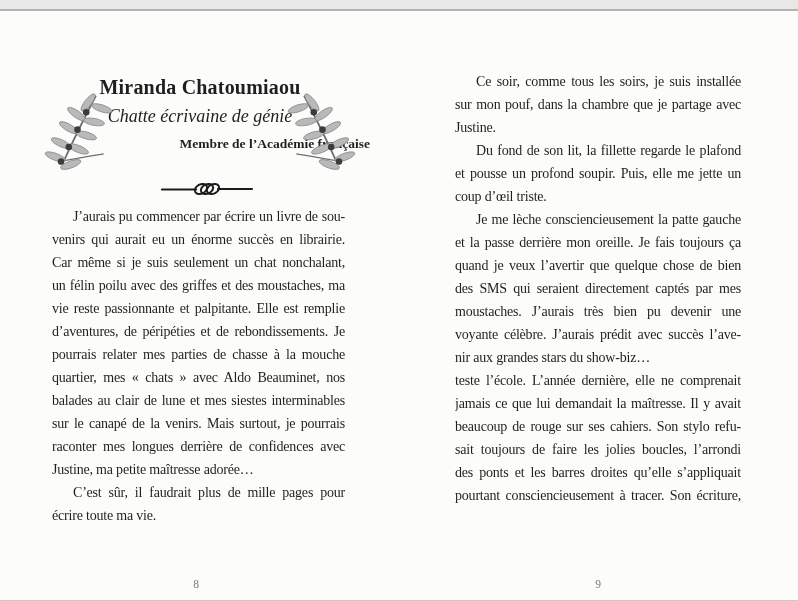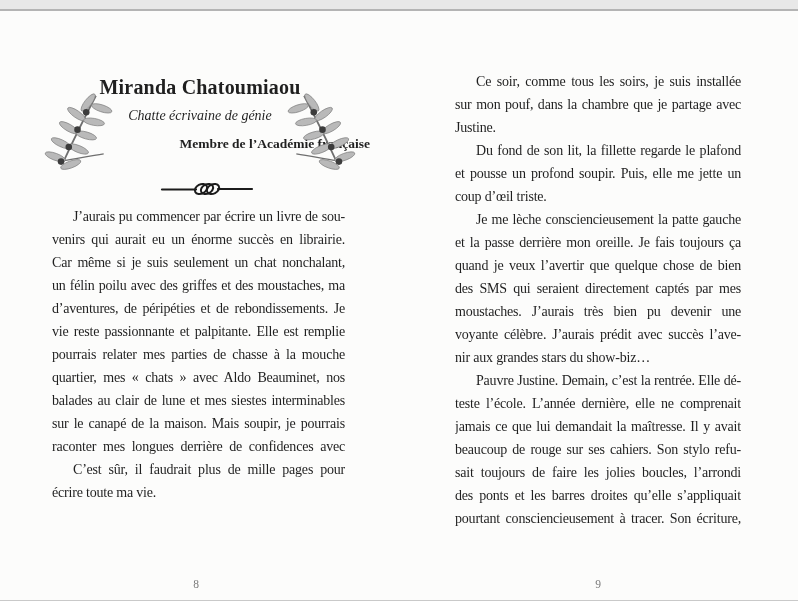--- a/index.html
+++ b/index.html
@@ -8,21 +8,21 @@
     background:#fcfcfb;overflow:hidden;
     font-family:"Liberation Serif","DejaVu Serif",serif;
     color:#1f1f1f;
   }
   .rule-top{position:absolute;top:0;left:0;width:798px;height:2px;background:#b4b4b4;}
   .rule-bottom{position:absolute;top:591px;left:0;width:798px;height:1px;background:#c9c9c9;}
 
   
   .header{position:absolute;left:30px;top:66px;width:340px;text-align:center;}
   .title{font-size:20px;font-weight:bold;letter-spacing:.2px;line-height:24px;}
-  .subtitle{font-size:14px;font-style:italic;margin-top:8px;line-height:18px;}
+  .subtitle{font-size:18px;font-style:italic;margin-top:8px;line-height:18px;}
   .affiliation{font-size:13.5px;font-weight:bold;margin-top:10px;line-height:17px;text-align:right;}
   .branch{position:absolute;top:16px;width:92px;height:86px;}
   .branch.left{left:2px;}
   .branch.right{right:2px;transform:scaleX(-1);}
   .divider{position:absolute;left:160px;top:170px;width:94px;height:20px;}
 
   
   .body-col{position:absolute;font-size:14px;letter-spacing:-0.2px;}
   .body-left{left:52px;top:196px;width:293px;}
   .body-right{left:455px;top:61px;width:286px;}
@@ -109,27 +109,28 @@
         <ellipse cx="47" cy="10" rx="6.5" ry="4.6" fill="none" stroke="#1c1c1c" stroke-width="2" transform="rotate(-28 47 10)"></ellipse>
         <ellipse cx="53" cy="10" rx="6.5" ry="4.6" fill="none" stroke="#1c1c1c" stroke-width="2" transform="rotate(-28 53 10)"></ellipse>
       </svg>
     </span>
 
     <div class="body-col body-left">
         <div class="line indent">J’aurais pu commencer par écrire un livre de sou-</div>
         <div class="line">venirs qui aurait eu un énorme succès en librairie.</div>
         <div class="line">Car même si je suis seulement un chat nonchalant,</div>
         <div class="line">un félin poilu avec des griffes et des moustaches, ma</div>
+        <div class="line">vie reste passionnante et palpitante. Elle est remplie</div>
         <div class="line">d’aventures, de péripéties et de rebondissements. Je</div>
-        <div class="line">vie reste passionnante et palpitante. Elle est remplie</div>
         <div class="line">pourrais relater mes parties de chasse à la mouche</div>
         <div class="line">quartier, mes « chats » avec Aldo Beauminet, nos</div>
         <div class="line">balades au clair de lune et mes siestes interminables</div>
-        <div class="line">sur le canapé de la maison. Mais soupir, je pourrais</div>
+        <div class="line">sur le canapé de la venirs. Mais surtout, je pourrais</div>
         <div class="line">raconter mes longues derrière de confidences avec</div>
+        <div class="line end">Justine, ma petite maîtresse adorée…</div>
         <div class="line indent">C’est sûr, il faudrait plus de mille pages pour</div>
         <div class="line end">écrire toute ma vie.</div>
       </div>
 
     <div class="pagenum left">8</div>
   </div>
 
   <div>
     <div class="body-col body-right">
         <div class="line indent">Ce soir, comme tous les soirs, je suis installée</div>
@@ -138,21 +139,20 @@
         <div class="line indent">Du fond de son lit, la fillette regarde le plafond</div>
         <div class="line">et pousse un profond soupir. Puis, elle me jette un</div>
         <div class="line end">coup d’œil triste.</div>
         <div class="line indent">Je me lèche consciencieusement la patte gauche</div>
         <div class="line">et la passe derrière mon oreille. Je fais toujours ça</div>
         <div class="line">quand je veux l’avertir que quelque chose de bien</div>
         <div class="line">des SMS qui seraient directement captés par mes</div>
         <div class="line">moustaches. J’aurais très bien pu devenir une</div>
         <div class="line">voyante célèbre. J’aurais prédit avec succès l’ave-</div>
         <div class="line end">nir aux grandes stars du show-biz…</div>
-        <div class="line indent">Pauvre Justine. Demain, c’est la rentrée. Elle dé-</div>
         <div class="line">teste l’école. L’année dernière, elle ne comprenait</div>
         <div class="line">jamais ce que lui demandait la maîtresse. Il y avait</div>
         <div class="line">beaucoup de rouge sur ses cahiers. Son stylo refu-</div>
         <div class="line">sait toujours de faire les jolies boucles, l’arrondi</div>
         <div class="line">des ponts et les barres droites qu’elle s’appliquait</div>
         <div class="line">pourtant consciencieusement à tracer. Son écriture,</div>
       </div>
 
     <div class="pagenum right">9</div>
   </div>

